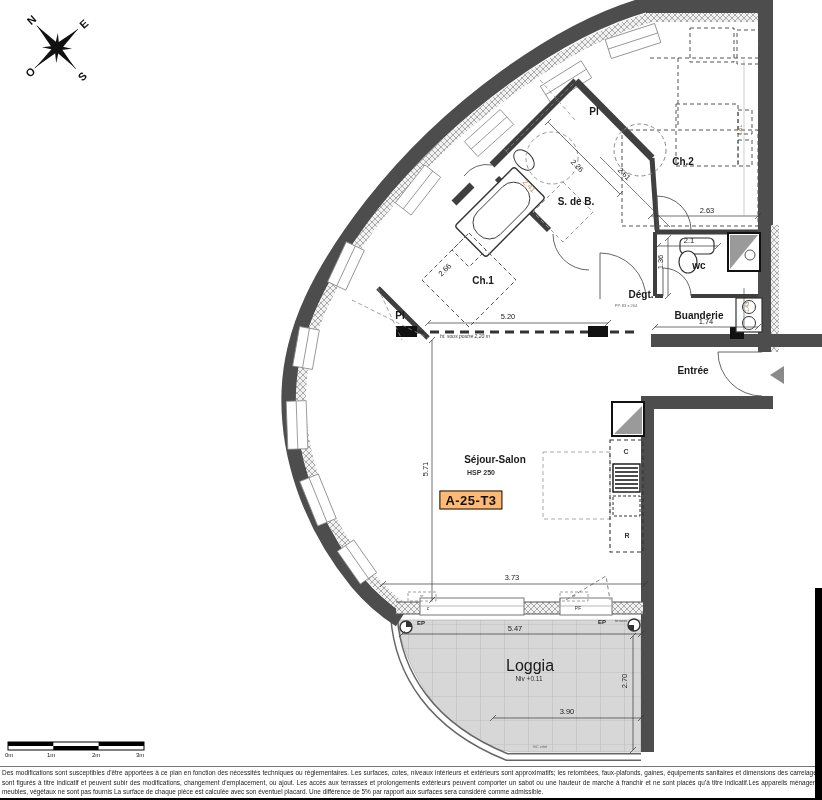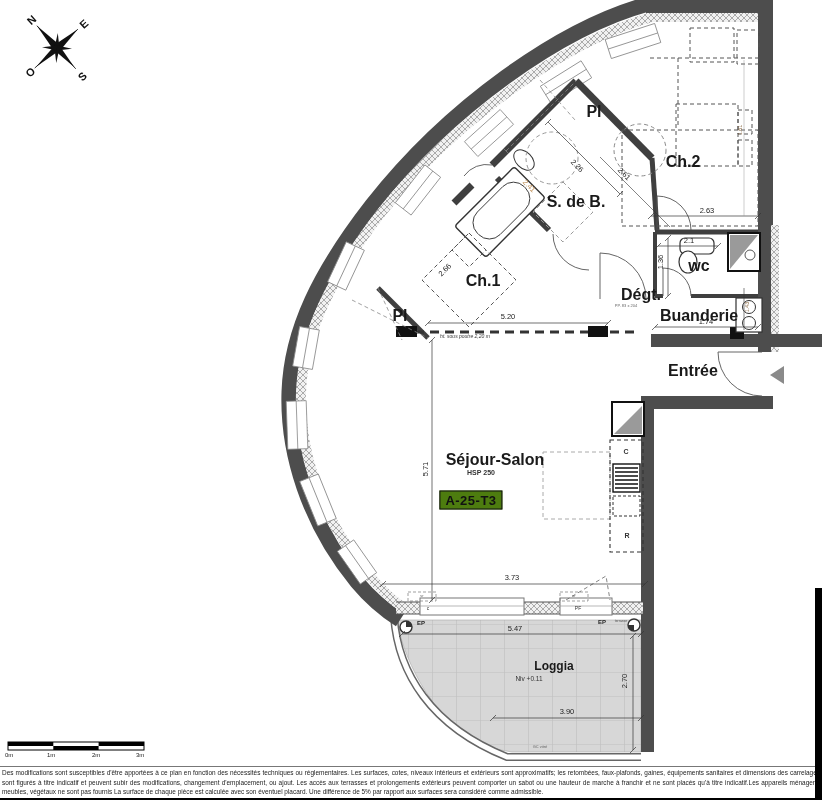--- a/index.html
+++ b/index.html
@@ -1,36 +1,36 @@
 <!DOCTYPE html>
 <html><head>
 <meta charset="utf-8">
 <style>
   html,body{margin:0;padding:0;background:#fff;}
   #stage{position:relative;width:822px;height:800px;background:#fff;overflow:hidden;
          font-family:"Liberation Sans","DejaVu Sans",sans-serif;color:#111;}
   svg{position:absolute;left:0;top:0;}
   .lbl{position:absolute;transform:translate(-50%,-50%);white-space:nowrap;line-height:1;}
-  .b11{font-size:16px;font-weight:bold;color:#1a1a1a;padding-left:28px;}
-  .b12{font-size:12px;font-weight:bold;color:#1a1a1a;margin-left:24px;}
+  .b11{font-size:10px;font-weight:bold;color:#1a1a1a;padding-left:28px;}
+  .b12{font-size:16px;font-weight:normal;color:#1a1a1a;}
   .f7{font-size:7px;font-weight:bold;color:#333;}
   .f65{font-size:6.5px;color:#333;}
   .dim{font-size:7.5px;color:#222;}
   .dimS{font-size:5.5px;color:#8a6a45;}
   .r90{transform:translate(-50%,-50%) rotate(-90deg);}
   .r45{transform:translate(-50%,-50%) rotate(45deg);}
   .rm45{transform:translate(-50%,-50%) rotate(-45deg);}
   .it5{font-size:5px;font-style:italic;color:#333;}
   .f4{font-size:4px;color:#666;}
   .f5{font-size:5px;color:#333;}
   .f6b{font-size:6px;font-weight:bold;color:#222;}
   .f35{font-size:3.5px;color:#555;}
   .amber{color:#bc8a50;}
   .code{position:absolute;transform:translate(-50%,-50%);font-size:13px;font-weight:bold;
-        border:1.6px solid #111;background:#4d7c0f;padding:1px 5px;letter-spacing:.5px;color:#111;}
+        border:1.6px solid #111;background:#fdba74;padding:1px 5px;letter-spacing:.5px;color:#111;}
   #disclaimer{position:absolute;left:0;top:766px;width:818px;padding:1px 2px;
               font-size:6.45px;line-height:1.5;text-align:justify;color:#222;
               border-top:1px solid #777;border-bottom:3px solid #000;}
   #rstrip{position:absolute;left:815px;top:588px;width:7px;height:212px;background:#000;}
   .sc{position:absolute;font-size:6px;color:#222;}
 </style>
 </head>
 <body>
 
 <div id="stage">

